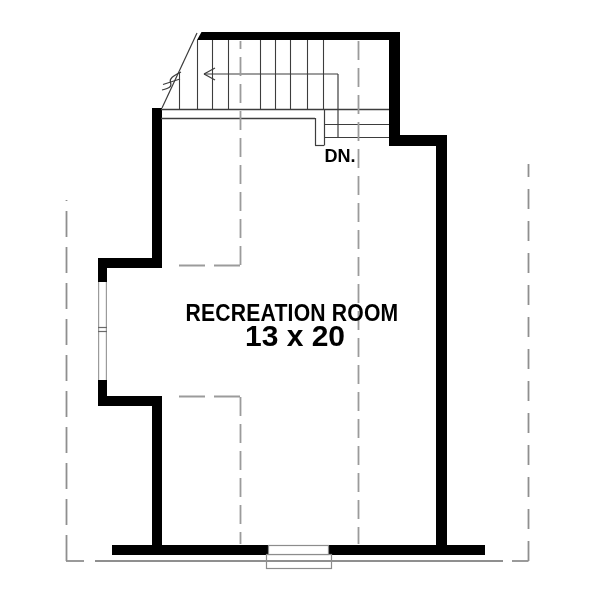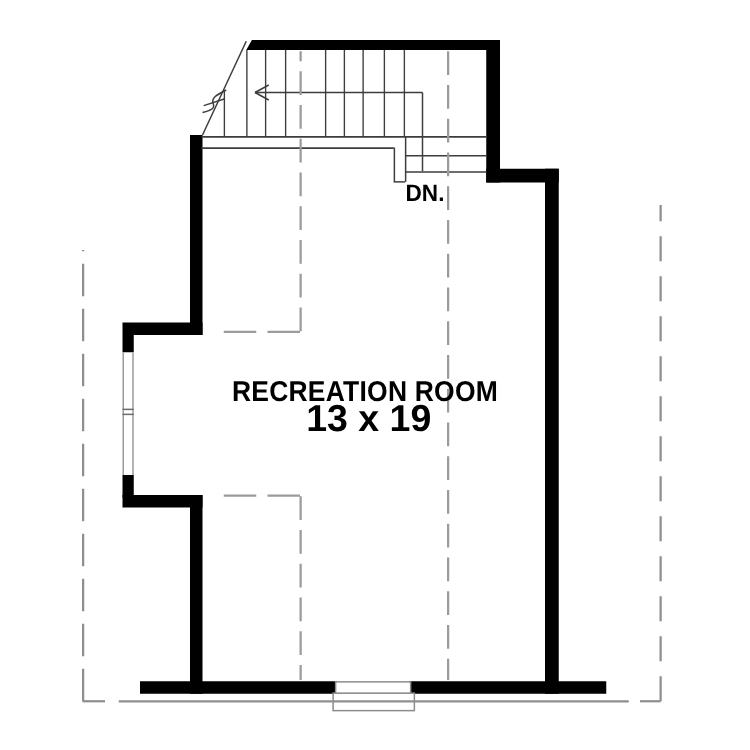--- a/index.html
+++ b/index.html
@@ -127,15 +127,15 @@
     <g stroke="#8f8f8f" stroke-width="1.8" fill="none">
       <line x1="66.5" y1="561" x2="66.5" y2="200" stroke-dasharray="26 10"></line>
       <line x1="528.5" y1="561" x2="528.5" y2="164" stroke-dasharray="20 12"></line>
       <line x1="66" y1="561" x2="84" y2="561"></line>
       <line x1="95" y1="561" x2="503" y2="561"></line>
       <line x1="512" y1="561" x2="528.5" y2="561"></line>
     </g>
   </svg>
 
   <div class="label room-name">RECREATION ROOM</div>
-  <div class="label room-dim">13 x 19</div>
+  <div class="label room-dim">13 x 20</div>
   <div class="label dn-label">DN.</div>
 </div>
 
 </body></html>

